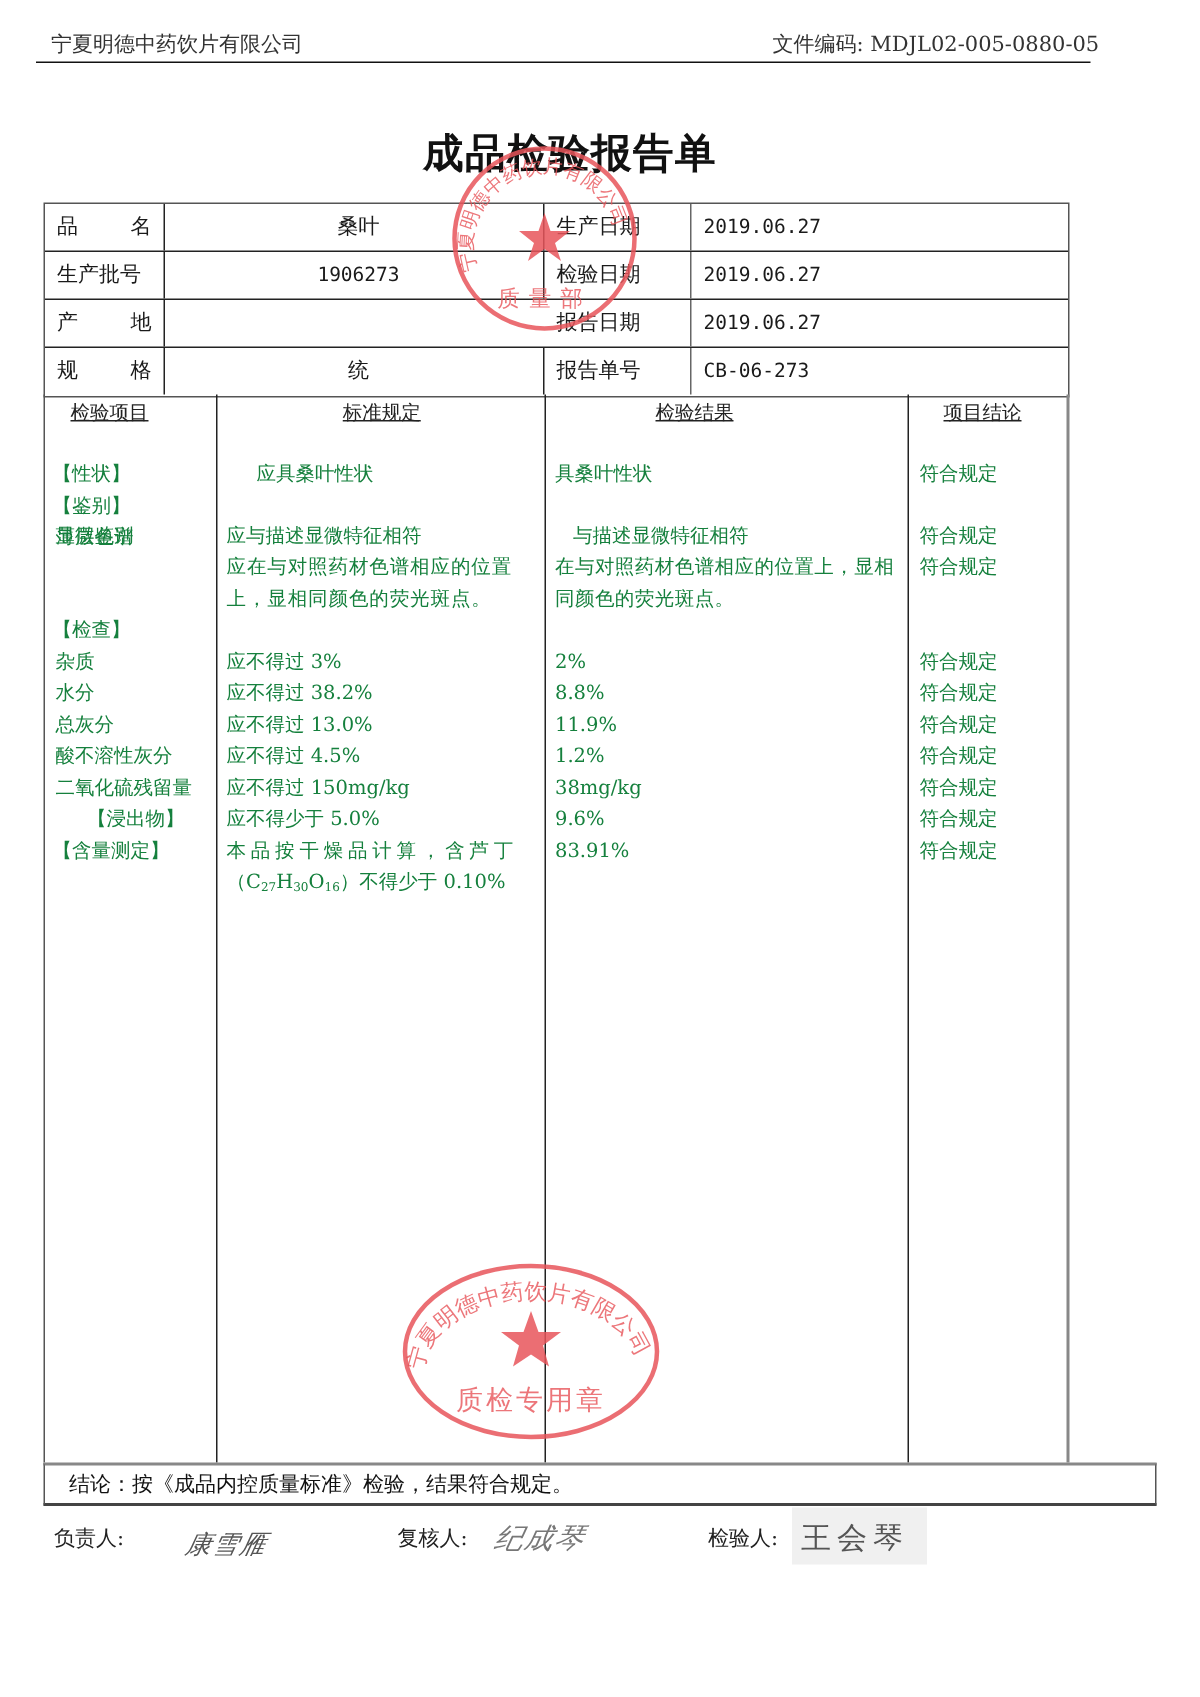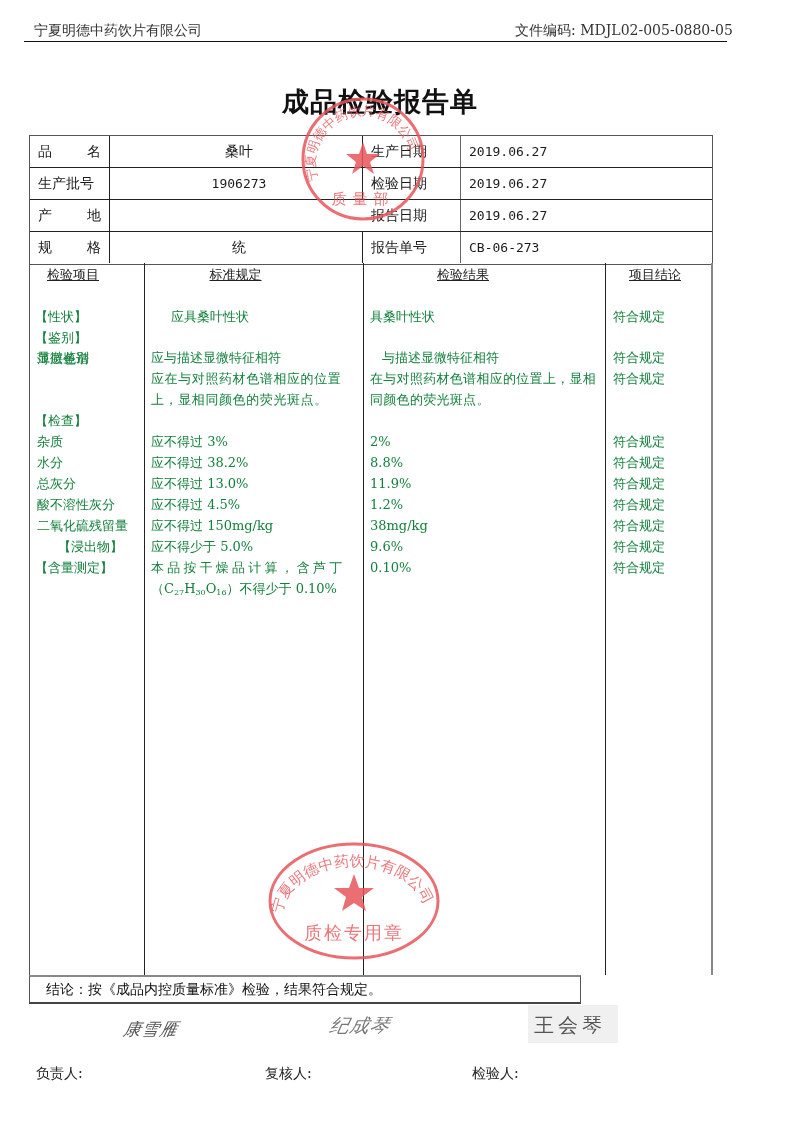--- a/index.html
+++ b/index.html
@@ -114,41 +114,40 @@
       white-space: nowrap;
       color: #15803d;
     }
     .wrap { white-space: normal; }
     .sub { font-size: 8px; vertical-align: -2px; }
 
     .concl-box {
       position: absolute;
       left: 29px;
       top: 975px;
-      width: 552px;
+      width: 742px;
       height: 29px;
       border: 1px solid #555;
       border-top: 2px solid #888;
       border-bottom: 2px solid #444;
       box-sizing: border-box;
     }
     .concl-text {
       position: absolute;
       left: 16px;
       top: 4px;
       font-size: 14px;
       color: #111;
     }
 
     .sig-label {
       position: absolute;
       top: 1017px;
       font-size: 14px;
       color: #222;
-      margin-top: 48px;
     }
     .sig {
       position: absolute;
       font-family: "DejaVu Sans", sans-serif;
       font-style: italic;
       color: #555;
       transform: skewX(-12deg);
       letter-spacing: 1px;
     }
     .sig-box {
@@ -206,21 +205,21 @@
     <div class="cell c-value2">CB-06-273</div>
   </div>
 </div>
 
 <div class="body-box"></div>
 <div class="vline" style="left:144px;"></div>
 <div class="vline" style="left:363px;"></div>
 <div class="vline" style="left:605px;"></div>
 
 <div class="col-head" style="left:29px;width:88px;">检验项目</div>
-<div class="col-head" style="left:144px;width:183px;">标准规定</div>
+<div class="col-head" style="left:144px;width:183px;padding-left:19px;">标准规定</div>
 <div class="col-head" style="left:363px;width:200px;">检验结果</div>
 <div class="col-head" style="left:605px;width:100px;">项目结论</div>
 
 <div class="row-text" style="left:35px;top:306px;">【性状】</div>
 <div class="row-text" style="left:151px;top:306px;margin-left:20px;">应具桑叶性状</div>
 <div class="row-text" style="left:370px;top:306px;">具桑叶性状</div>
 <div class="row-text" style="left:613px;top:306px;">符合规定</div>
 
 <div class="row-text" style="left:35px;top:327px;">【鉴别】</div>
 
@@ -262,21 +261,21 @@
 <div class="row-text" style="left:613px;top:515px;">符合规定</div>
 
 <div class="row-text" style="left:35px;top:536px;margin-left:23px;">【浸出物】</div>
 <div class="row-text" style="left:151px;top:536px;">应不得少于 5.0%</div>
 <div class="row-text" style="left:370px;top:536px;">9.6%</div>
 <div class="row-text" style="left:613px;top:536px;">符合规定</div>
 
 <div class="row-text" style="left:35px;top:557px;">【含量测定】</div>
 <div class="row-text" style="left:151px;top:557px;letter-spacing:3.2px;">本品按干燥品计算，含芦丁</div>
 <div class="row-text" style="left:151px;top:578px;"><span>（C</span><span class="sub">27</span><span>H</span><span class="sub">30</span><span>O</span><span class="sub">16</span><span>）不得少于 0.10%</span></div>
-<div class="row-text" style="left:370px;top:557px;">0.10%</div>
+<div class="row-text" style="left:370px;top:557px;">83.91%</div>
 <div class="row-text" style="left:613px;top:557px;">符合规定</div>
 
 <div class="concl-box">
   <div class="concl-text">结论：按《成品内控质量标准》检验，结果符合规定。</div>
 </div>
 
 <div class="sig-label" style="left:36px;">负责人:</div>
 <div class="sig" style="left:124px;top:1018px;font-size:17px;">康雪雁</div>
 <div class="sig-label" style="left:265px;">复核人:</div>
 <div class="sig" style="left:330px;top:1013px;font-size:19px;color:#777;">纪成琴</div>

